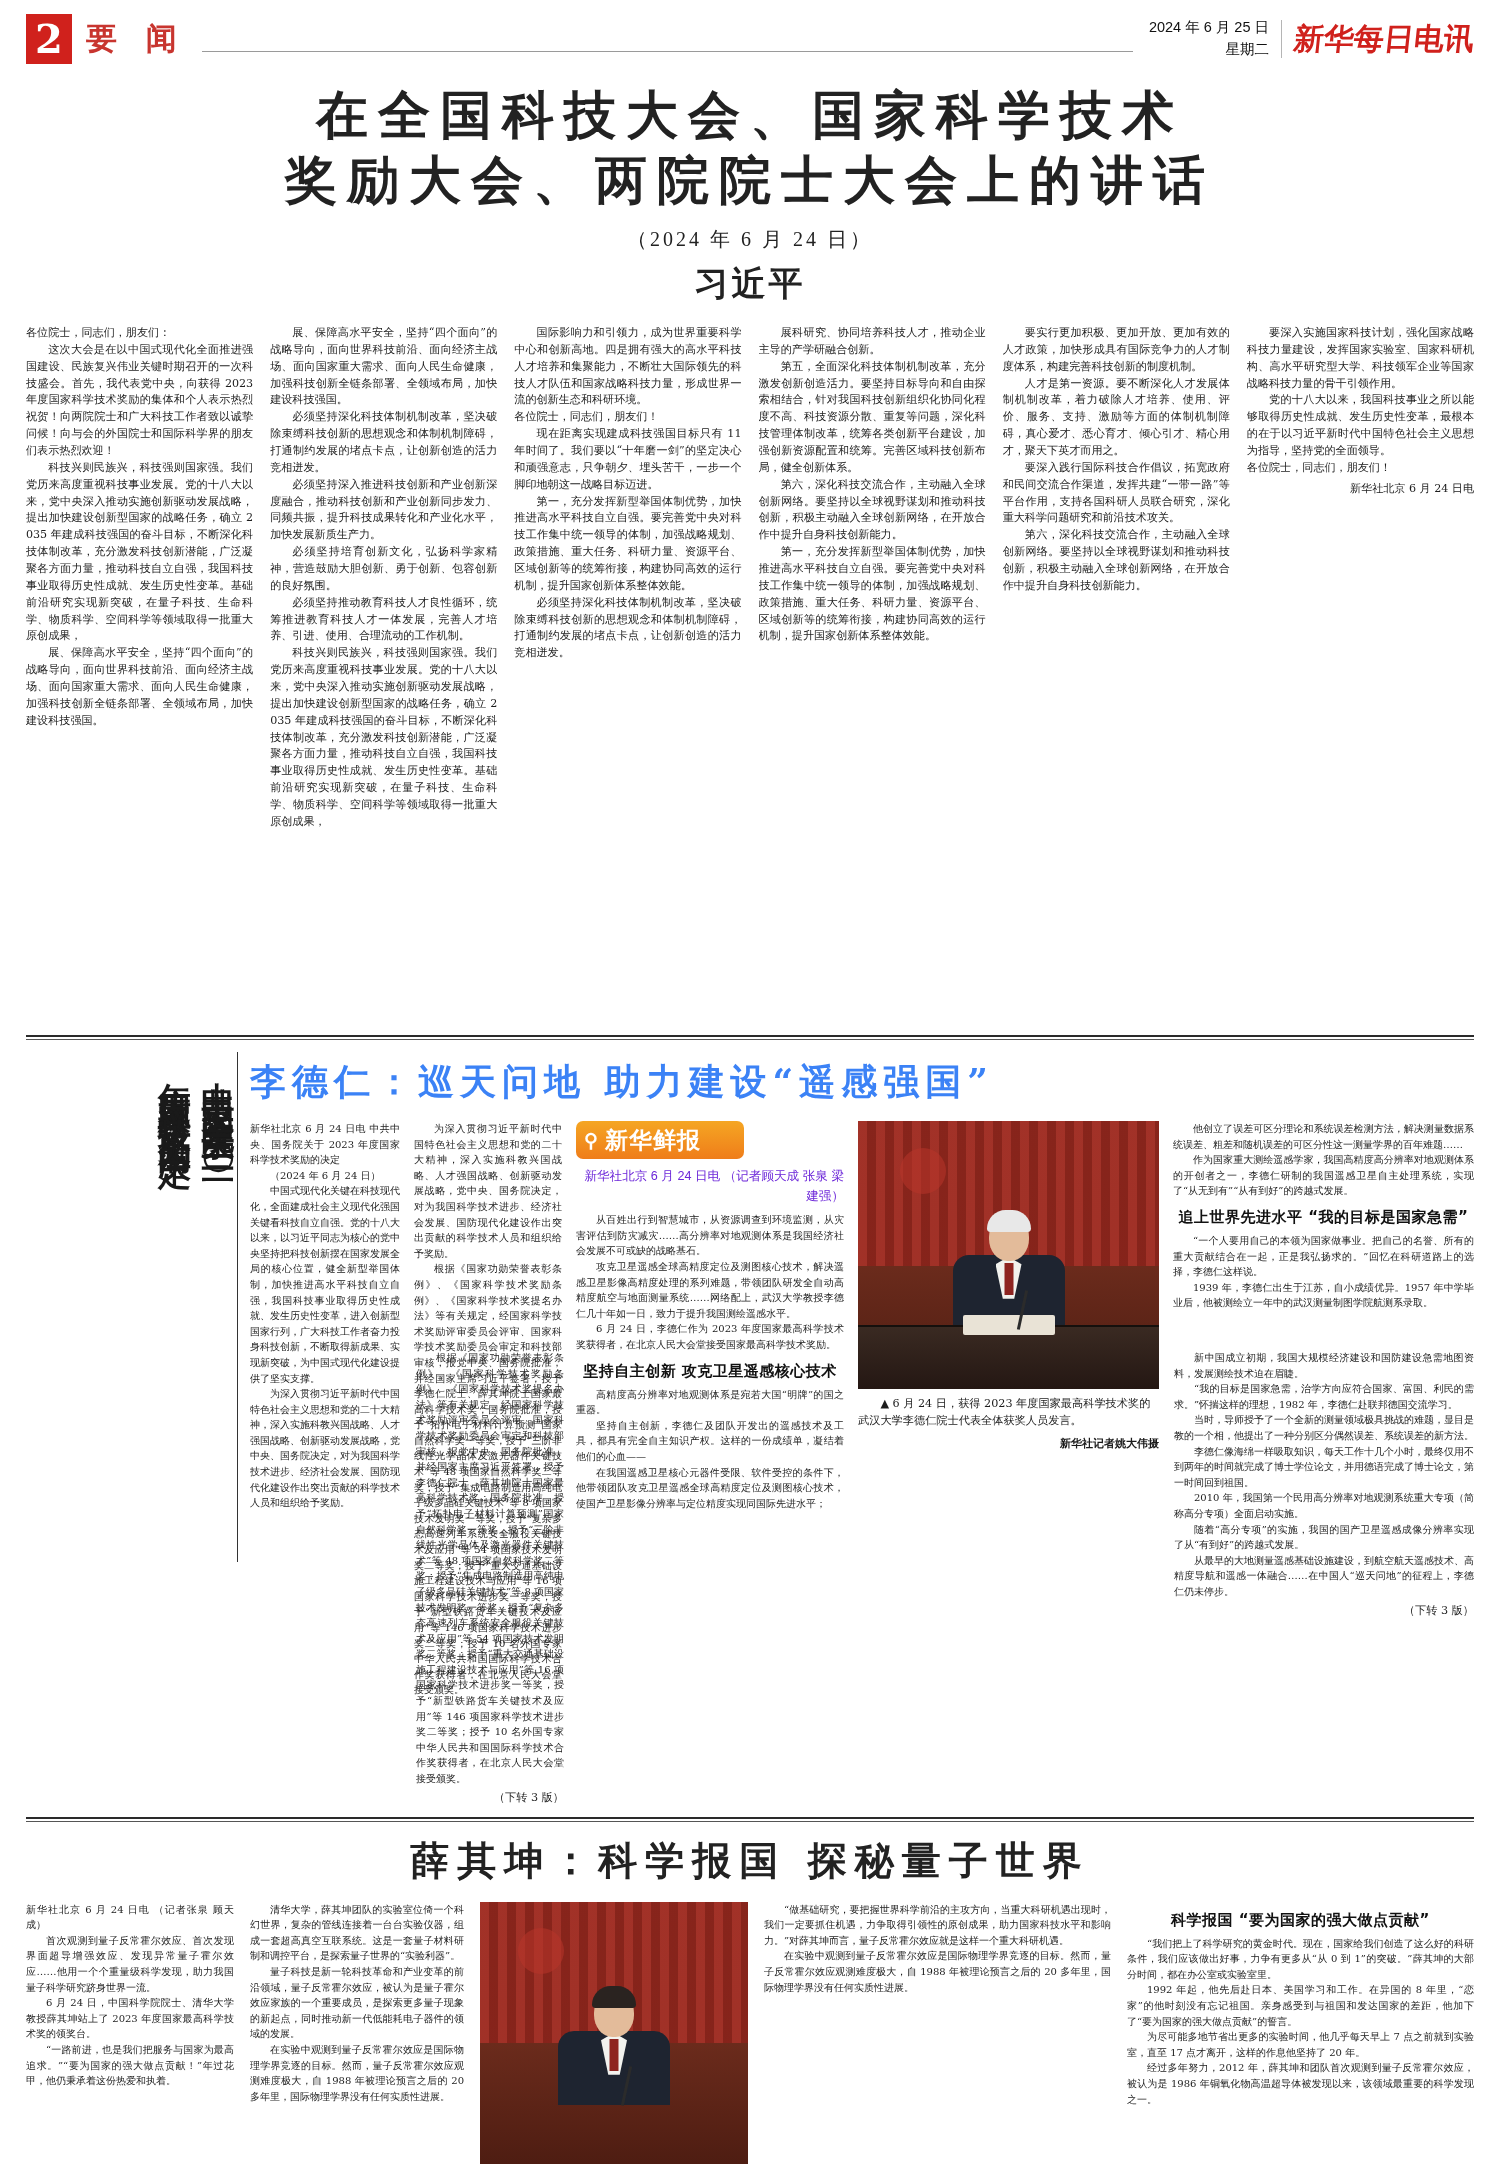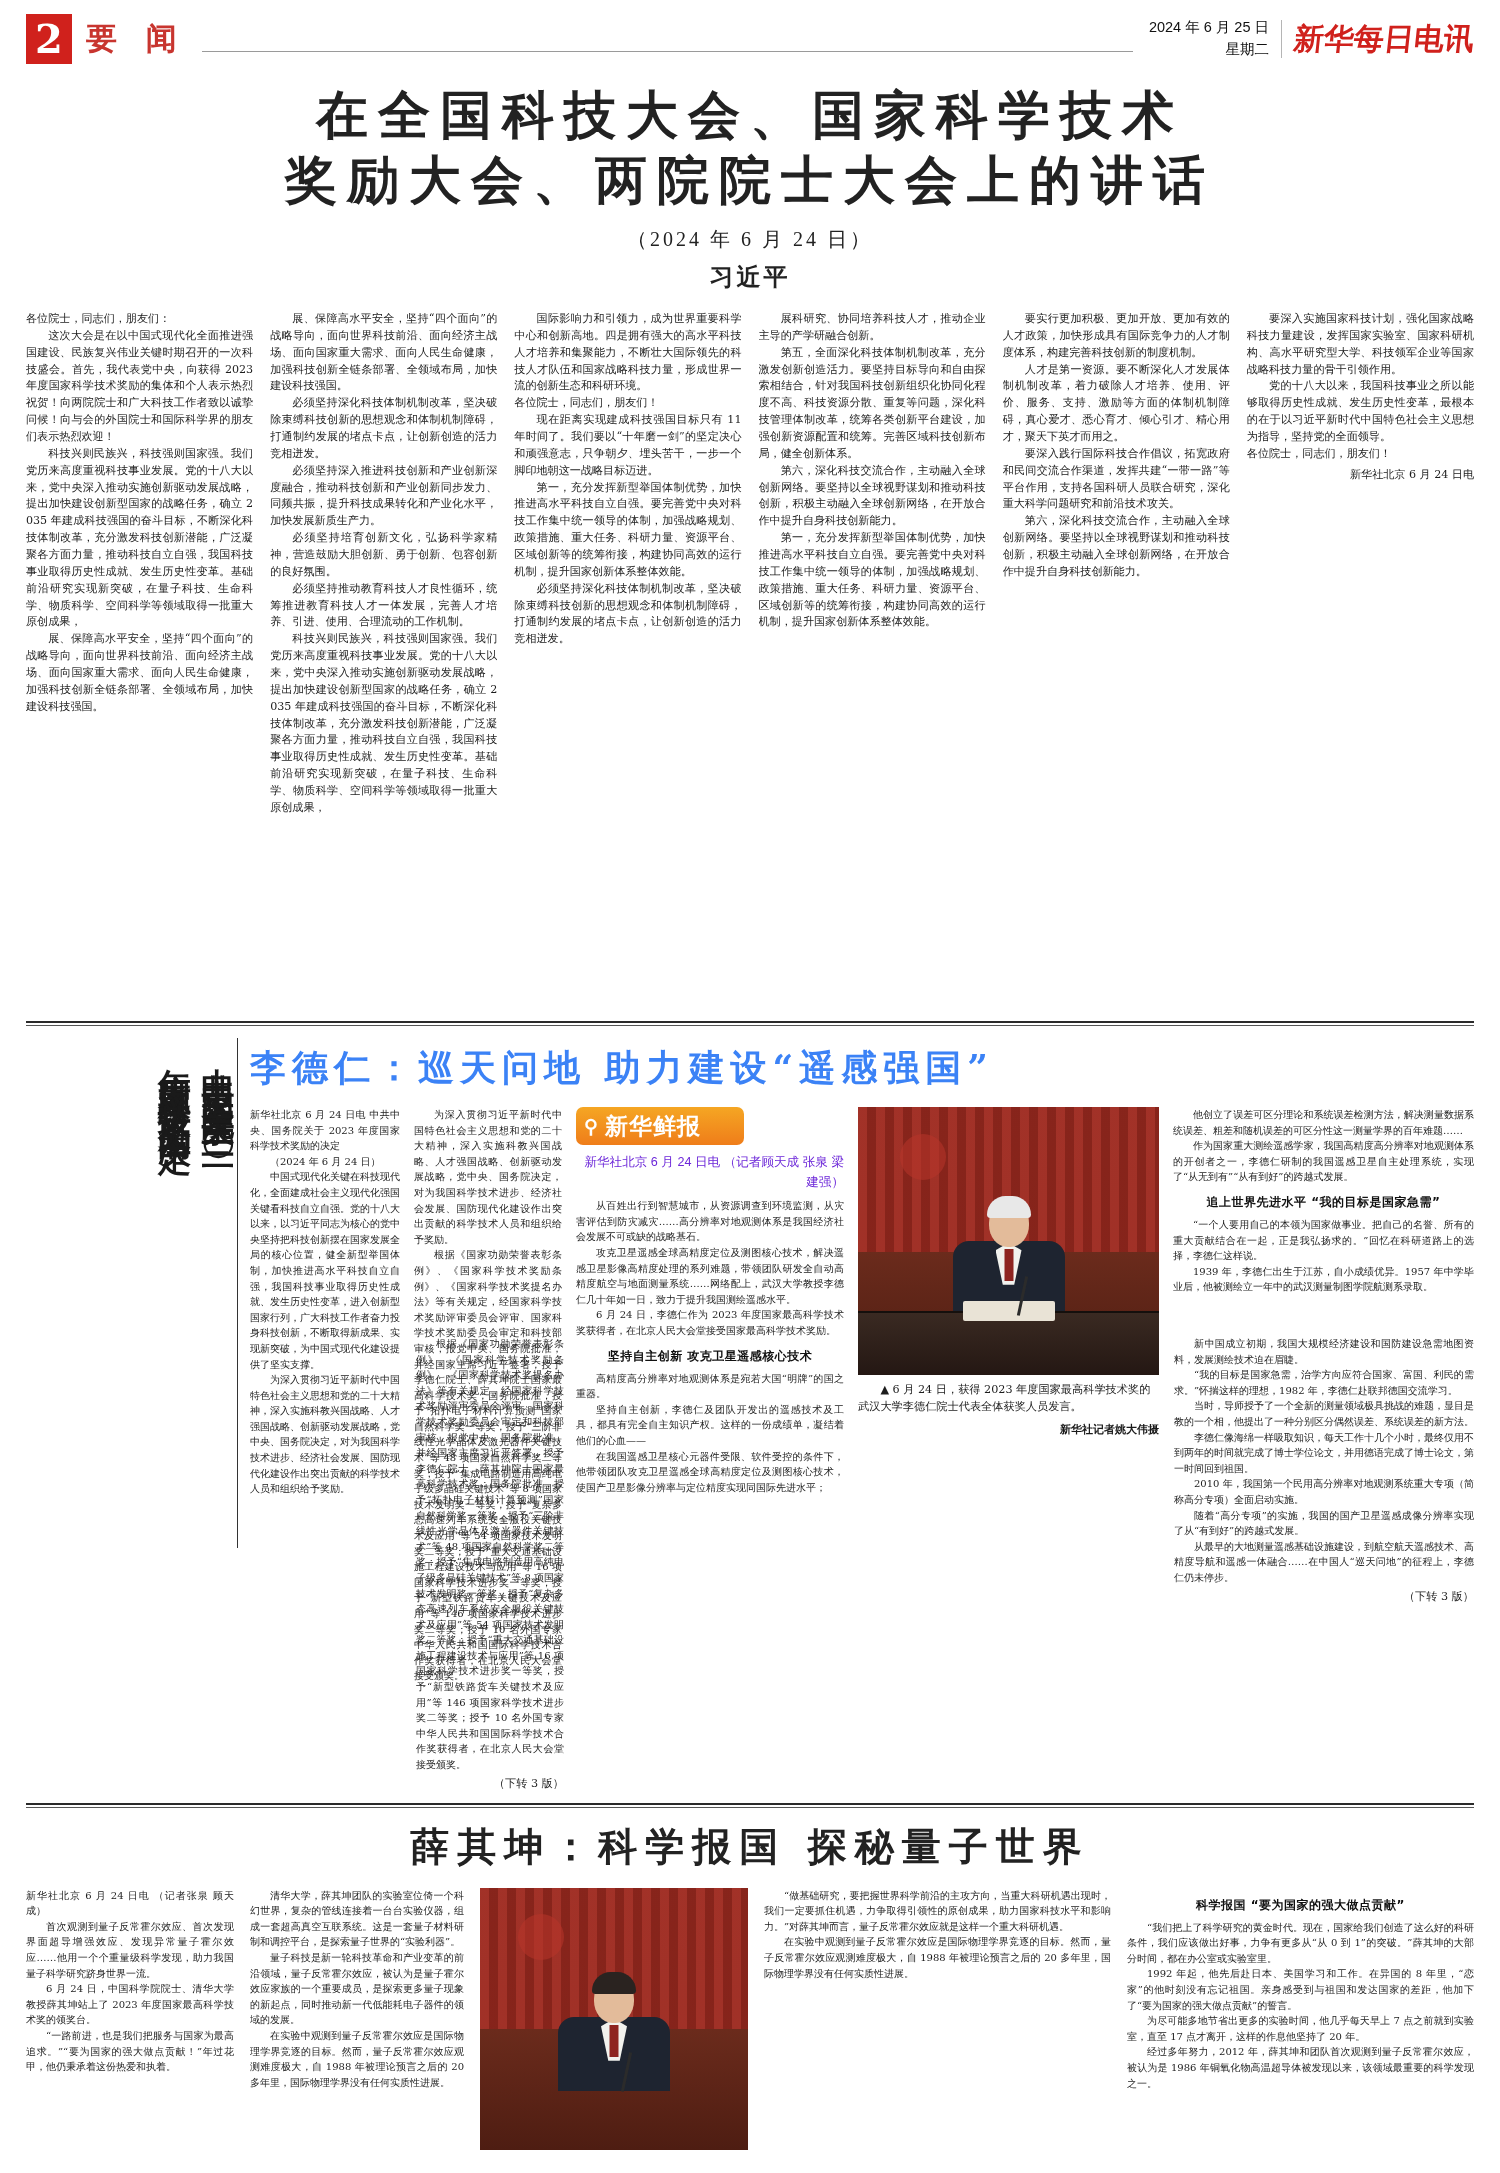--- a/index.html
+++ b/index.html
@@ -41,21 +41,21 @@
     font-family:"DejaVu Serif", serif; font-weight:bold;
     font-size:52px; line-height:1.25; letter-spacing:10px;
     color:#222; white-space:nowrap;
   }
   .headline-date {
     font-family:"Liberation Serif", serif; font-size:20px; letter-spacing:3px;
     margin-top:14px; color:#222;
   }
   .headline-author {
     font-family:"DejaVu Sans", sans-serif; font-weight:bold;
-    font-size:24px; letter-spacing:3px; margin-top:8px; color:#222;
+    font-size:34px; letter-spacing:3px; margin-top:8px; color:#222;
   }
 
   
   .speech-cols {
     display:grid; grid-template-columns:repeat(6, 1fr);
     column-gap:17px; margin-top:18px;
     height:700px; overflow:hidden;
   }
   .col { overflow:hidden; position:relative; }
   .col p {
@@ -100,21 +100,21 @@
     color:#fff; font-family:"DejaVu Serif", serif; font-weight:bold;
     font-size:23px; letter-spacing:1px; margin-bottom:7px;
   }
   .xinhua-badge .glyph { font-size:19px; }
   .dispatch {
     text-align:right; font-family:"Liberation Sans", sans-serif;
     font-size:12.6px; line-height:1.6; margin-bottom:6px; color:#6d28d9;
   }
   .subhead {
     text-align:center; font-family:"DejaVu Sans", sans-serif; font-weight:bold;
-    font-size:12px; margin:9px 0 6px 0; color:#111; letter-spacing:0.5px;
+    font-size:15px; margin:9px 0 6px 0; color:#111; letter-spacing:0.5px;
   }
   .photo {
     width:100%; height:268px; position:relative; overflow:hidden;
     background:#7c1b16;
   }
   .photo.p2 { height:262px; }
   .caption {
     font-family:"DejaVu Serif", serif; font-size:11.2px; line-height:1.5;
     text-indent:2em; margin-top:7px; color:#1c1c1c; word-break:break-all;
   }

